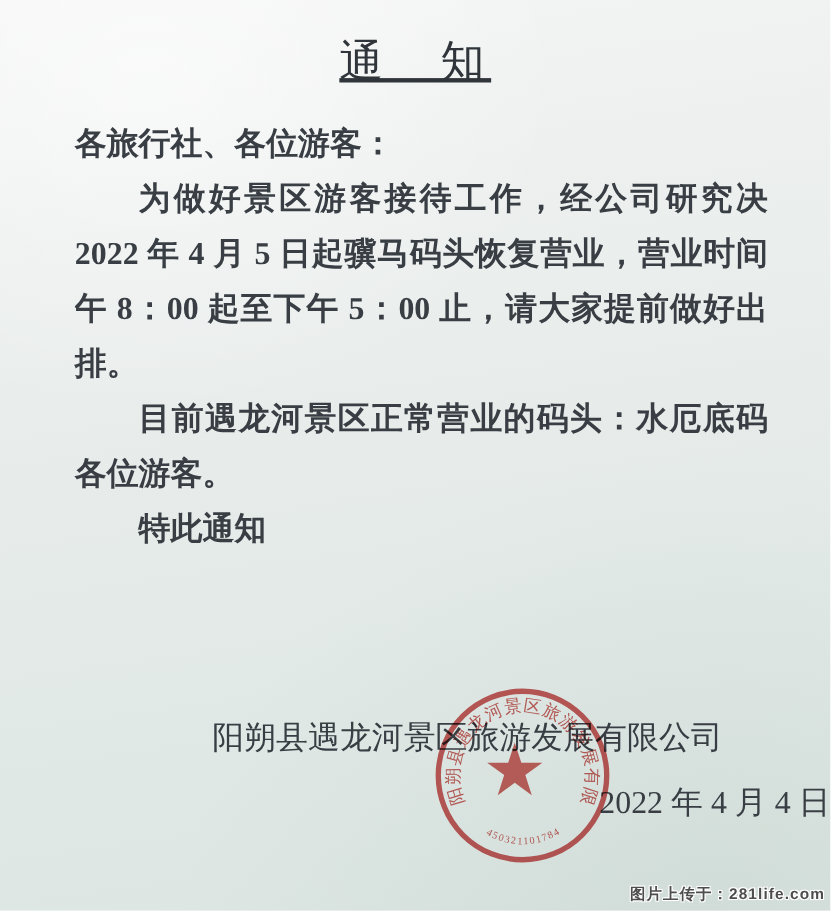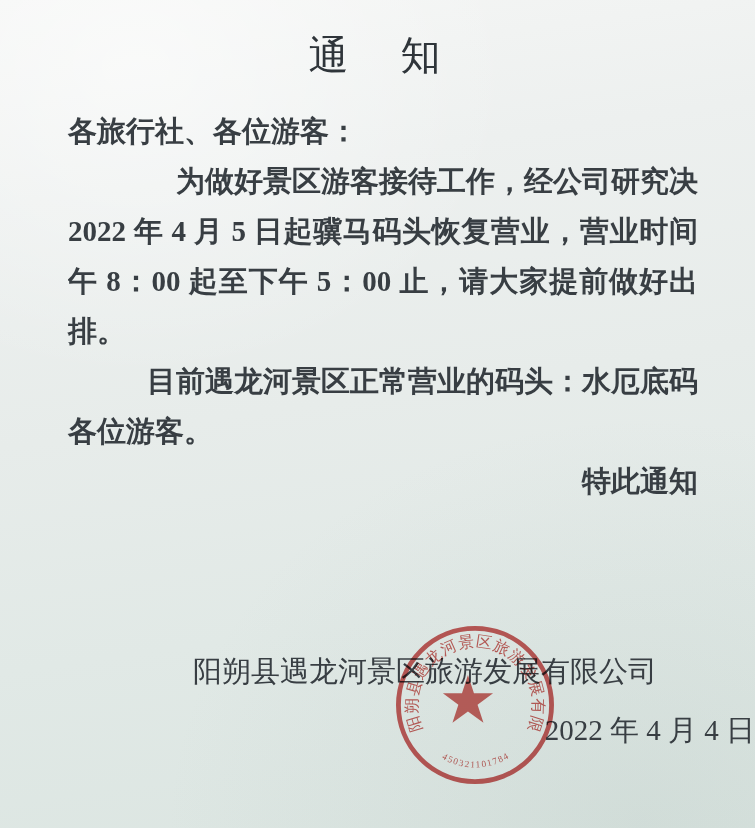--- a/index.html
+++ b/index.html
@@ -14,30 +14,30 @@
   }
   .vignette{
     position:absolute;inset:0;pointer-events:none;
     background:
       radial-gradient(120% 90% at 18% 8%, rgba(255,255,255,.55) 0%, rgba(255,255,255,0) 42%),
       radial-gradient(140% 110% at 85% 100%, rgba(160,180,174,.18) 0%, rgba(160,180,174,0) 45%);
   }
   .title{
     position:absolute;top:30px;left:0;width:100%;height:52px;
     line-height:52px;text-align:center;
-    font-size:40px;letter-spacing:6px;color:#2f353a;font-weight:500;
+    font-size:40px;letter-spacing:6px;color:#2f353a;font-weight:500;text-decoration:underline;
   }
   .body-block{
     position:absolute;top:106px;left:68px;right:57px;
     font-size:29px;
     font-weight:bold;
   }
   .line{height:50px;line-height:50px;white-space:nowrap;}
   .fill{text-align:justify;text-align-last:justify;white-space:normal;height:50px;overflow:hidden;}
-  .indent{text-indent:2em;text-align:right;}
+  .indent{text-indent:2em;}
   .sig-company{
     position:absolute;top:655px;left:0;width:755px;box-sizing:border-box;
     padding-right:98px;text-align:right;font-size:29px;line-height:32px;
   }
   .sig-date{
     position:absolute;top:714px;left:0;width:755px;box-sizing:border-box;
     text-align:right;font-size:29px;line-height:32px;
   }
   .seal{
     position:absolute;left:383px;top:617px;
@@ -82,14 +82,15 @@
     <circle cx="100" cy="100" r="87" fill="none" stroke="#c5403f" stroke-width="5.5" opacity="0.92"></circle>
     <polygon fill="#c84743" opacity="0.9" points="92,66 85.2,86.7 63.5,86.7 81.1,99.6 74.4,120.3 92,107.5 109.6,120.3 102.9,99.6 120.5,86.7 98.8,86.7"></polygon>
     <text font-size="18" letter-spacing="1" fill="#c84743" opacity="0.92">
       <textPath href="#seal-top-arc" startOffset="0">阳朔县遇龙河景区旅游发展有限公司</textPath>
     </text>
     <text font-size="10.5" letter-spacing="1.6" fill="#c84743" opacity="0.92" font-family="Liberation Sans, DejaVu Sans, sans-serif">
       <textPath href="#seal-bottom-arc" startOffset="0">4503211017845</textPath>
     </text>
   </svg>
 
+  <div class="watermark">图片上传于：281life.com</div>
 
 </div>
 
 </body></html>

